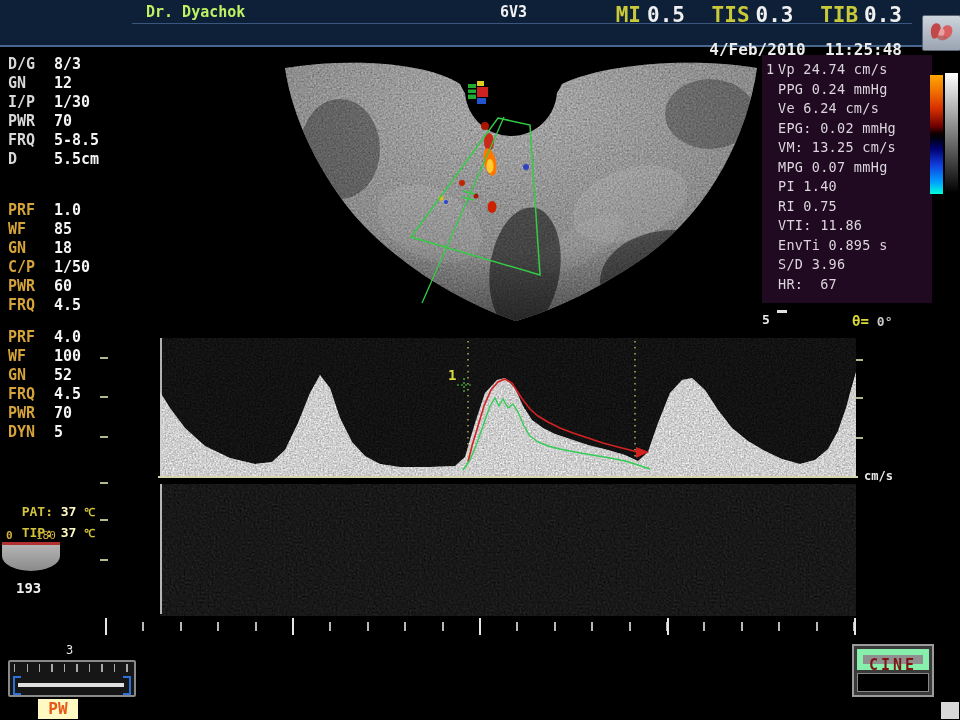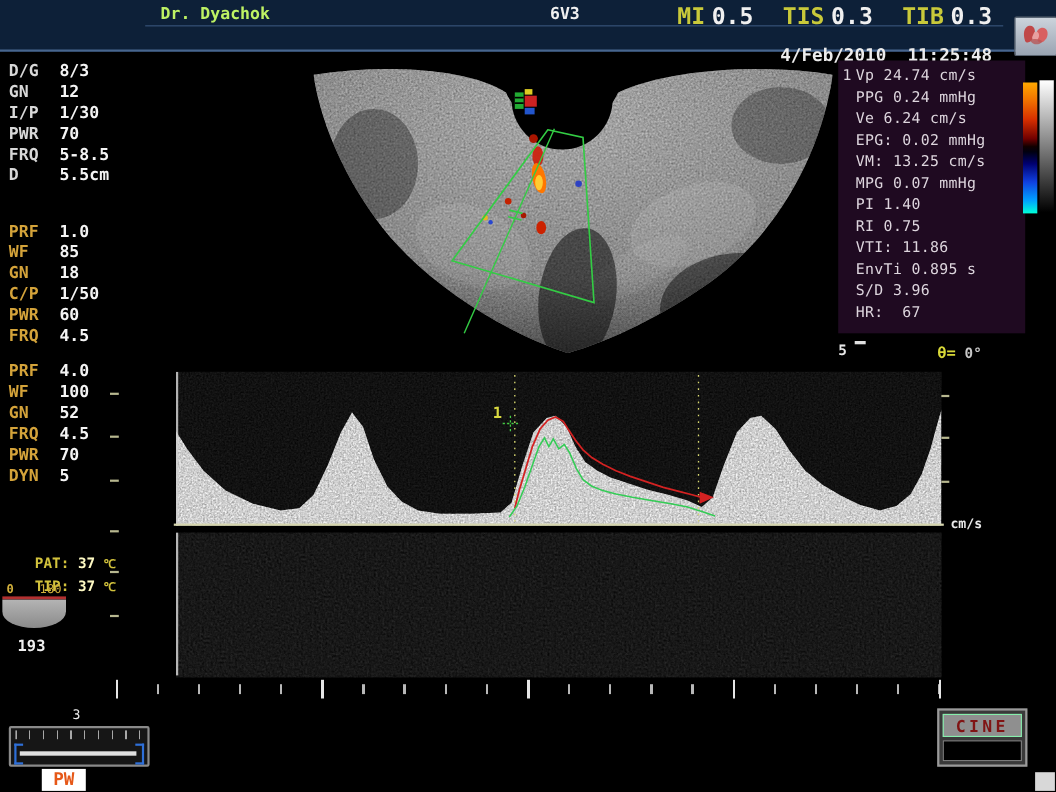--- a/index.html
+++ b/index.html
@@ -58,48 +58,48 @@
   .baseline{left:158px;top:476px;width:700px;height:2px;background:#d6d6ae;}
 
   
   .ticks-short{left:105px;top:622px;width:754px;height:9px;
     background:repeating-linear-gradient(to right,#b8b8b8 0 2px,transparent 2px 37.4px);}
   .ticks-long{left:105px;top:618px;width:754px;height:17px;
     background:repeating-linear-gradient(to right,#e6e6e6 0 2px,transparent 2px 187.2px);}
 
   
   .temp{left:6px;font-size:13px;font-weight:bold;white-space:pre;}
-  .t-l{color:#d2c23c;margin-left:10px;} .t-v{color:#fef9c3;} .t-u{color:#d2c23c;font-size:11px;}
+  .t-l{color:#d2c23c;} .t-v{color:#fef9c3;} .t-u{color:#d2c23c;font-size:11px;}
   .gauge-min{left:6px;top:529px;font-size:11px;font-weight:bold;color:#d2b03c;}
   .gauge-max{left:36px;top:529px;font-size:11px;font-weight:normal;color:#d2b03c;}
   .gauge{left:2px;top:542px;width:58px;height:26px;background:linear-gradient(#b4b4b4,#8a8a8a);
          border-top:3px solid #b23030;border-radius:0 0 58px 58px / 0 0 30px 30px;}
   .framecount{left:16px;top:562px;font-size:14px;font-weight:bold;color:#f0f0f0;margin-top:18px;}
 
   
   .cine-label{left:66px;top:643px;font-size:12px;color:#e8e8e8;}
   .cine-bar{left:8px;top:660px;width:128px;height:37px;background:#161616;
             border:2px solid #8a8a8a;border-radius:2px;box-sizing:border-box;}
   .cine-ruler{left:4px;top:2px;width:114px;height:8px;
     background:repeating-linear-gradient(to right,#a8a8a8 0 1px,transparent 1px 12.5px);}
   .cine-track{left:8px;top:21px;width:106px;height:4px;background:#e0e0e0;}
   .bracket{top:14px;width:6px;height:15px;border:2px solid #2e6fd8;}
   .bracket.l{left:3px;border-right:none;}
   .bracket.r{right:3px;border-left:none;}
 
   
   .cine-btn{left:852px;top:644px;width:82px;height:53px;border:2px solid #9a9a9a;
             background:#3a3a3a;box-sizing:border-box;padding:3px;}
-  .cine-top{height:21px;line-height:21px;background:#8f8f8f;border:1px solid #86efac;
+  .cine-top{height:21px;line-height:21px;background:#8f8f8f;border:6px solid #86efac;
             text-align:center;color:#801414;font-weight:bold;font-size:15px;letter-spacing:3px;
             box-sizing:border-box;}
   .cine-bot{height:19px;margin-top:3px;background:#000;border:1px solid #888;box-sizing:border-box;}
 
   
-  .pw{left:38px;top:699px;width:40px;height:20px;line-height:20px;background:#ffffff;
+  .pw{left:38px;top:699px;width:40px;height:20px;line-height:20px;background:#fef9c3;
       text-align:center;font-size:16px;font-weight:bold;color:#e65818;}
   .corner-box{left:941px;top:702px;width:18px;height:17px;background:#d8d8d8;}
 </style>
 </head>
 <body>
 
 <div class="abs topbar">
   <div class="abs hdr-row1">
     <span class="abs doctor">Dr. Dyachok</span>
     <span class="abs probe">6V3</span>

